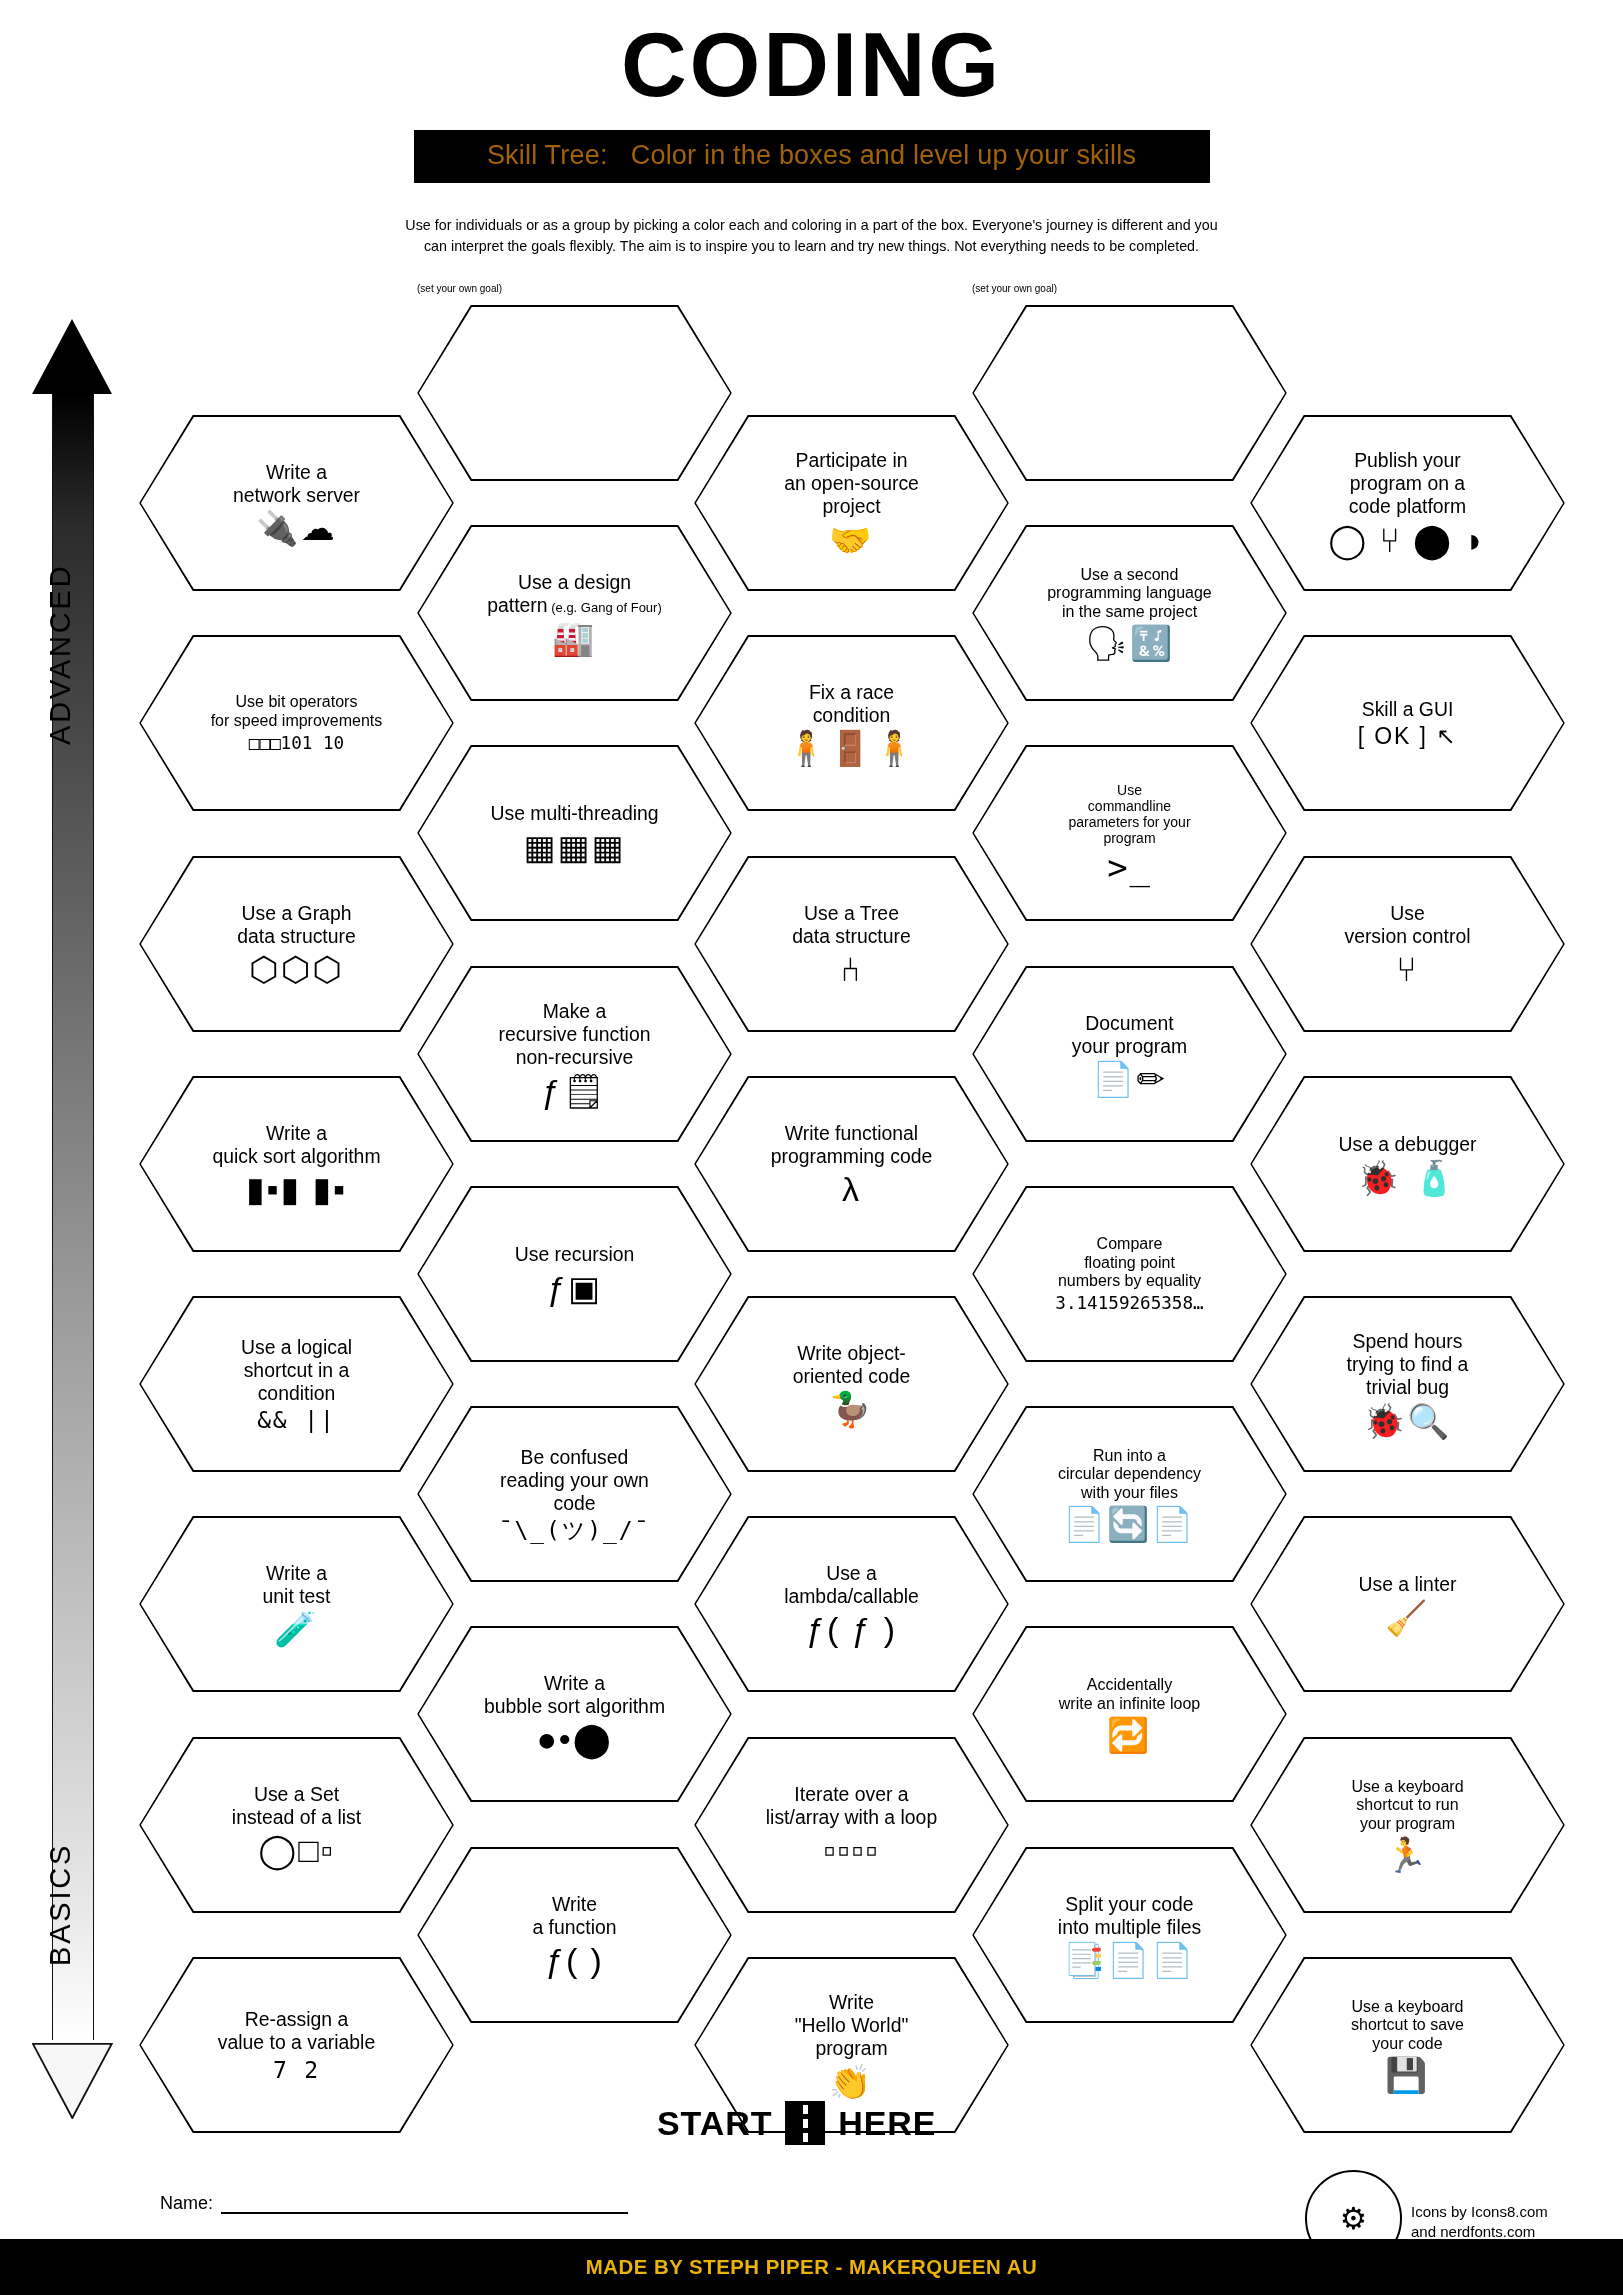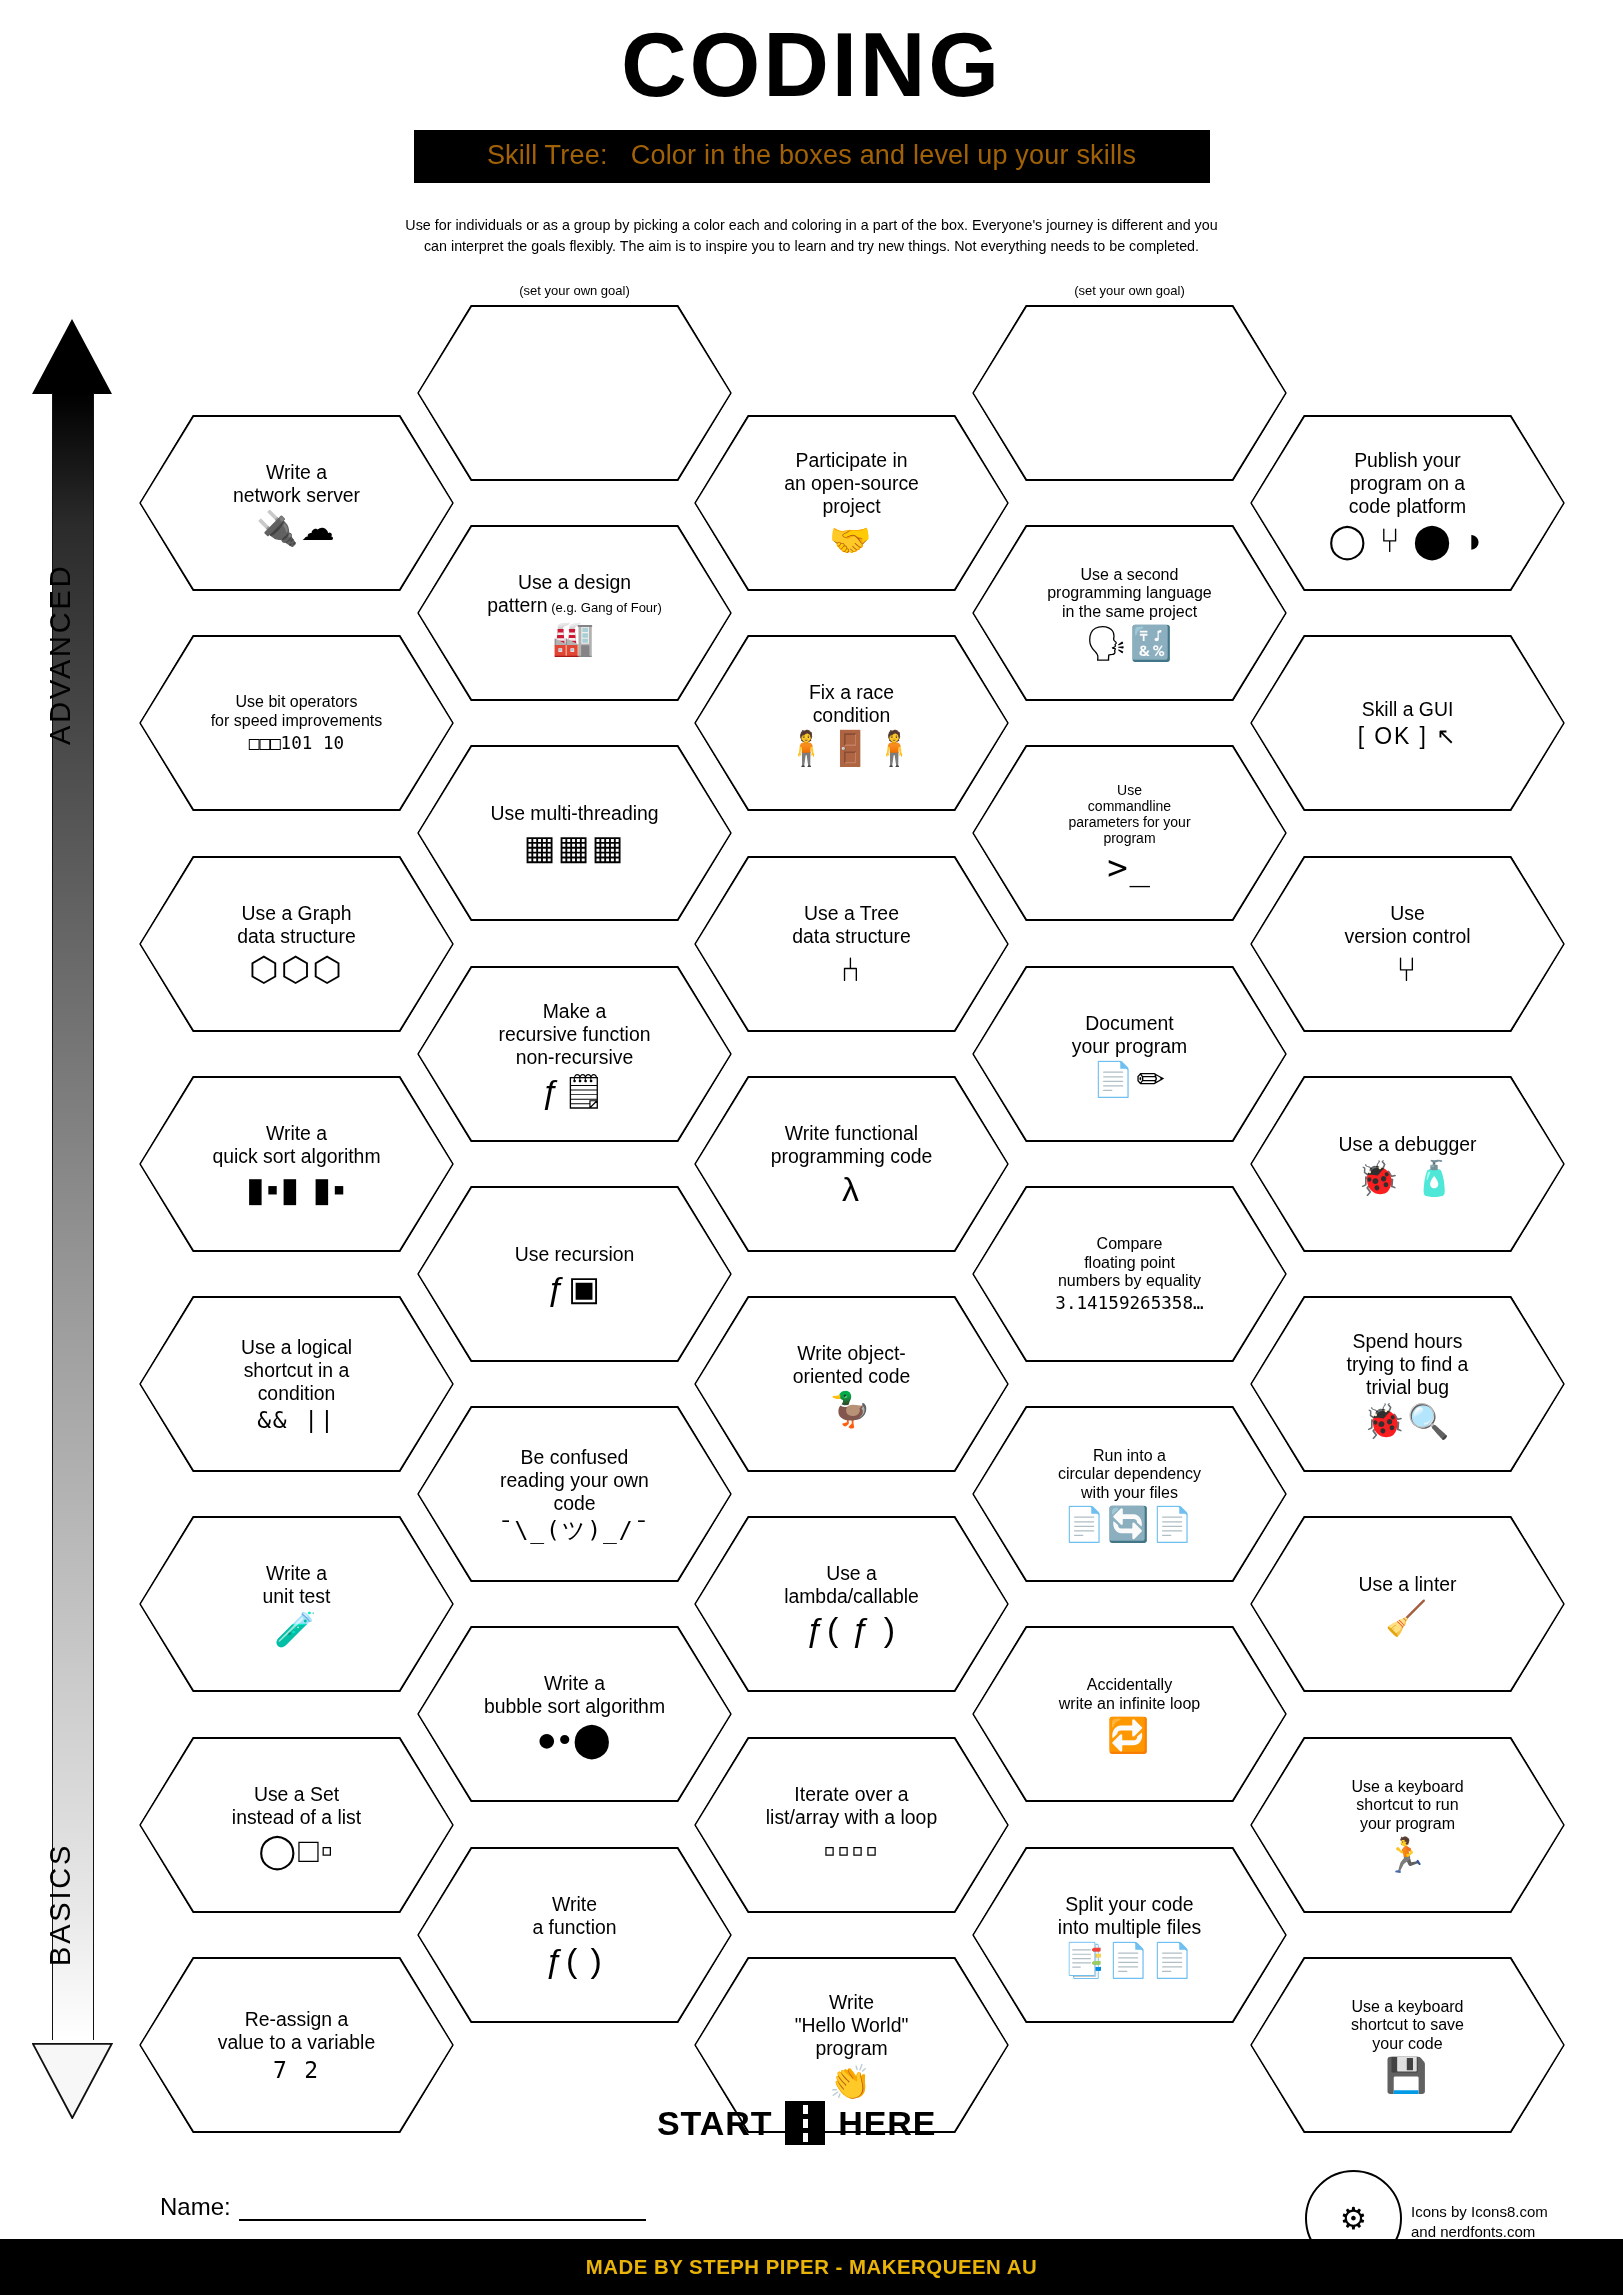--- a/index.html
+++ b/index.html
@@ -152,22 +152,22 @@
   }
   .hex .glyph.small { font-size: 23px; }
   .hex .glyph.mono { font-family: "DejaVu Sans Mono", monospace; }
   .hex .glyph.txt { font-size: 17.6px; font-family: "DejaVu Sans Mono", monospace; letter-spacing: 0; }
 
   
   .hex.blank .content { justify-content: flex-start; }
   .goal-note {
     position: absolute;
     width: 315px;
-    text-align: center;
-    font-size: 13px;
+    text-align: left;
+    font-size: 10px;
   }
 
   
   #start-here {
     position: absolute;
     left: 657px;
     top: 2101px;
     display: flex;
     align-items: center;
     gap: 13px;
@@ -191,21 +191,21 @@
   }
 
   
   #name-line {
     position: absolute;
     left: 160px;
     top: 2193px;
     display: flex;
     align-items: flex-end;
     gap: 8.3px;
-    font-size: 24px;
+    font-size: 18px;
   }
   #name-line .rule {
     width: 407px;
     border-bottom: 2.3px solid #000;
     height: 4.6px;
   }
 
   
   #credits-badge {
     position: absolute;

